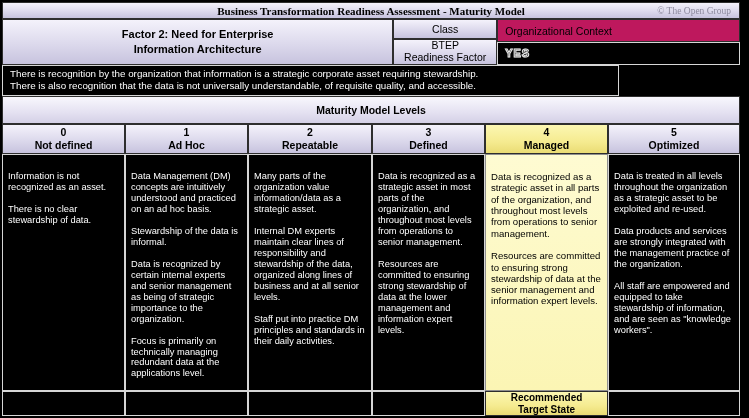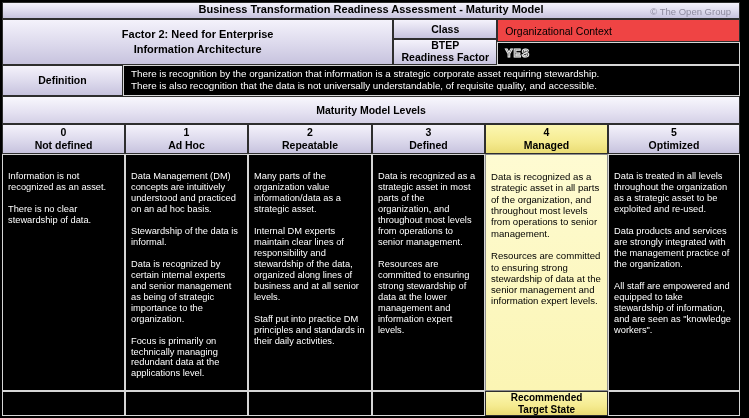--- a/index.html
+++ b/index.html
@@ -4,34 +4,34 @@
 <style>
   * { margin:0; padding:0; box-sizing:border-box; }
   html,body { background:#000; }
   body { font-family:"Liberation Sans", sans-serif; }
   .page { width:749px; height:418px; background:#000; padding:2px 0 2px 2px; overflow:hidden; }
   .tbl { width:738px; height:414px; display:flex; flex-direction:column; }
 
   .lav { background:linear-gradient(to bottom,#f4f2fb 0%,#dcd9ec 55%,#c7c3de 100%); border:1px solid #2e2e2e; color:#000; }
   .yel { background:linear-gradient(to bottom,#fcf7b2 0%,#f5eb90 60%,#eadc74 100%); border:1px solid #2e2e2e; color:#000; }
   .dark { background:#000; color:#fff; border:1px solid #d6d6d6; }
-  .white { background:#ef4444; color:#000; border:1px solid #2e2e2e; }
+  .white { background:#be185d; color:#000; border:1px solid #2e2e2e; }
 
   .title-row { height:19px; display:flex; }
-  .title-cell { flex:1; position:relative; display:flex; justify-content:center; }
+  .title-cell { flex:1; position:relative; display:flex; align-items:center; justify-content:center;font-family:Liberation Serif, serif; }
   .title-text { font-weight:bold; font-size:11px; }
   .copyright { position:absolute; right:8px; top:50%; transform:translateY(-50%); color:#8d8a9e; font-size:9.5px; }
 
   .row2 { height:49px; display:flex; }
   .factor-cell { width:414px; display:flex; align-items:center; justify-content:center; text-align:center;
                  font-weight:bold; font-size:11px; white-space:pre-line; line-height:1.35; }
   .row2-mid { width:110px; display:flex; flex-direction:column; }
   .row2-right { width:257px; display:flex; flex-direction:column; }
   .lbl-cell { flex:1; display:flex; align-items:center; justify-content:center; text-align:center;
-              font-weight:bold; font-size:10.5px; white-space:pre-line; line-height:1.1; }
+              font-weight:normal; font-size:10.5px; white-space:pre-line; line-height:1.1; }
   .val-cell { flex:1; display:flex; align-items:center; padding-left:7px; font-size:10.5px; }
   .yes-cell { font-weight:bold; font-size:11px; letter-spacing:1px;
               color:#000; -webkit-text-stroke:1px #e9e9e9; text-shadow:0 0 1px #fff; }
 
   .def-row { height:33px; display:flex; }
   .def-label { width:121px; display:flex; align-items:center; justify-content:center; font-weight:bold; font-size:10.5px; }
   .def-text { width:617px; font-size:9.8px; line-height:1.3; padding:2px 7px; white-space:pre-line; display:flex; flex-direction:column; justify-content:center; }
 
   .mml-row { height:30px; display:flex; }
   .mml-cell { flex:1; display:flex; align-items:center; justify-content:center; font-weight:bold; font-size:10.5px;
@@ -71,21 +71,20 @@
         <div class="lav lbl-cell">BTEP
 Readiness Factor</div>
       </div>
       <div class="row2-right">
         <div class="white val-cell">Organizational Context</div>
         <div class="dark val-cell yes-cell">YES</div>
       </div>
     </div>
 
     <div class="def-row">
-      <div class="lav def-label">Definition</div>
       <div class="dark def-text">There is recognition by the organization that information is a strategic corporate asset requiring stewardship.
 There is also recognition that the data is not universally understandable, of requisite quality, and accessible.</div>
     </div>
 
     <div class="mml-row">
       <div class="mml-cell">Maturity Model Levels</div>
     </div>
 
     <div class="cols hdr-row">
       <div class="lav hdr-cell">

